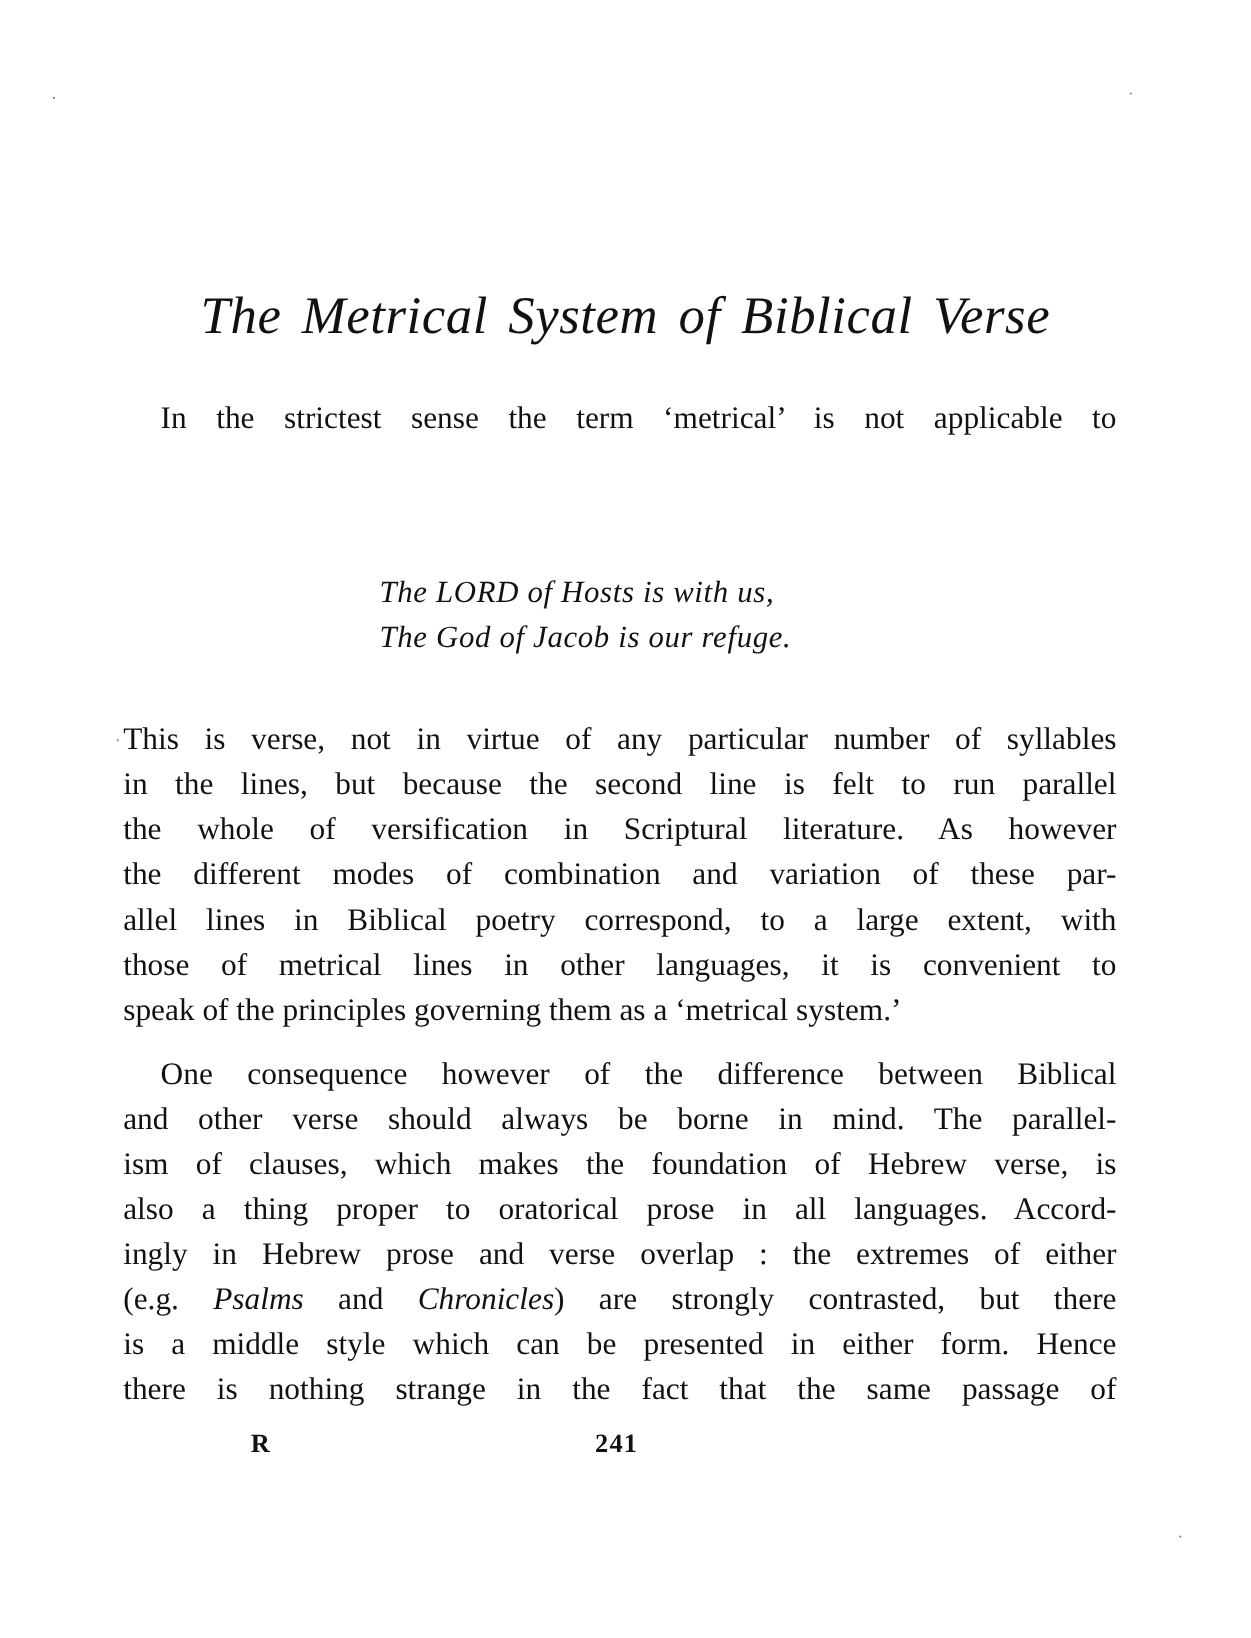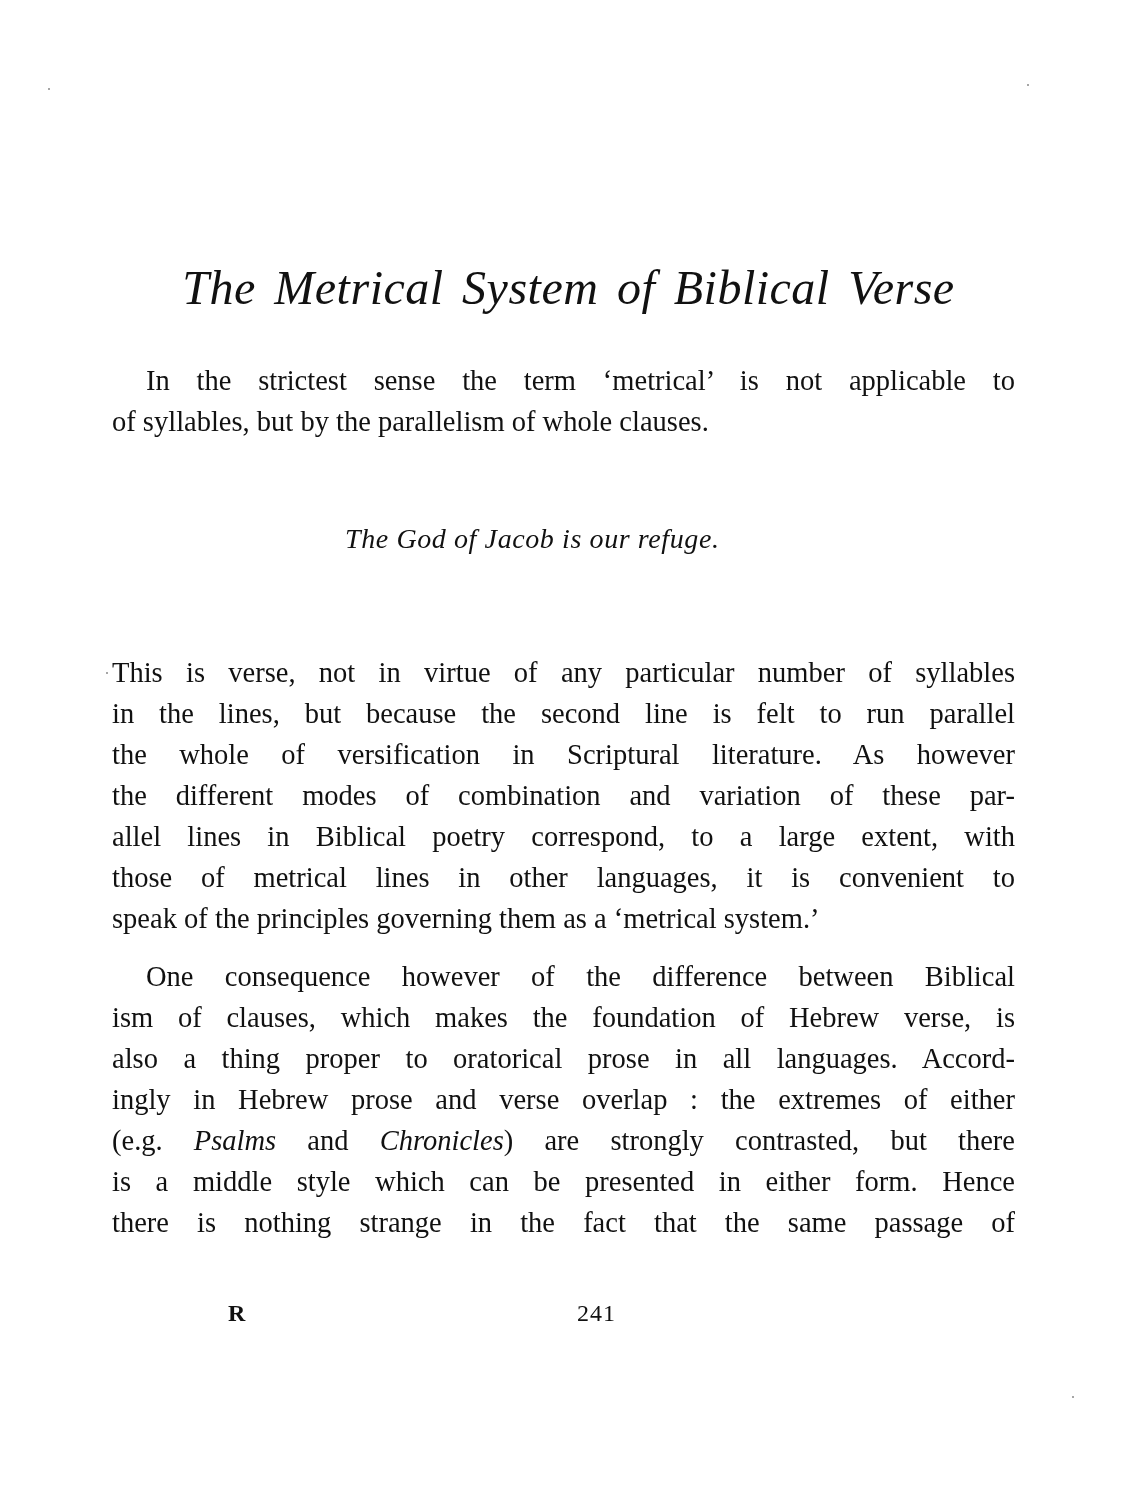--- a/index.html
+++ b/index.html
@@ -66,59 +66,59 @@
       left: 228px;
       top: 1300px;
       font-size: 24px;
       font-weight: bold;
     }
     .footer-page {
       position: absolute;
       left: 541px;
       top: 1300px;
       font-size: 24px;
-      font-weight: normal;
+      font-weight: bold;
       letter-spacing: 1px;
-      margin-left: 36px;
     }
     em { font-style: italic; }
     .speck {
       position: absolute;
       width: 2px;
       height: 2px;
       background: #888;
       border-radius: 1px;
     }
   </style>
 </head>
 <body>
 
 <div class="title">The Metrical System of Biblical Verse</div>
 
 <div class="para" style="top:360px;font-family:Liberation Serif, serif;">
   <span class="line indent">In the strictest sense the term ‘metrical’ is not applicable to</span>
-  <span class="line last">of syllables, but by the parallelism of whole clauses.</span>
 </div>
 
 <div class="verse">
+  <span class="vline">The LORD of Hosts is with us,</span>
   <span class="vline">The God of Jacob is our refuge.</span>
 </div>
 
 <div class="para" style="top:652px;">
   <span class="line">This is verse, not in virtue of any particular number of syllables</span>
   <span class="line">in the lines, but because the second line is felt to run parallel</span>
   <span class="line">the whole of versification in Scriptural literature.  As however</span>
   <span class="line">the different modes of combination and variation of these par-</span>
   <span class="line">allel lines in Biblical poetry correspond, to a large extent, with</span>
   <span class="line">those of metrical lines in other languages, it is convenient to</span>
   <span class="line last">speak of the principles governing them as a ‘metrical system.’</span>
 </div>
 
 <div class="para" style="top:956px;">
   <span class="line indent">One consequence however of the difference between Biblical</span>
+  <span class="line">and other verse should always be borne in mind.  The parallel-</span>
   <span class="line">ism of clauses, which makes the foundation of Hebrew verse, is</span>
   <span class="line">also a thing proper to oratorical prose in all languages.  Accord-</span>
   <span class="line">ingly in Hebrew prose and verse overlap :  the extremes of either</span>
   <span class="line"><span>(e.g. </span><em>Psalms</em><span> and </span><em>Chronicles</em><span>) are strongly contrasted, but there</span></span>
   <span class="line">is a middle style which can be presented in either form.  Hence</span>
   <span class="line">there is nothing strange in the fact that the same passage of</span>
 </div>
 
 <div class="footer-sig">R</div>
 <div class="footer-page">241</div>

